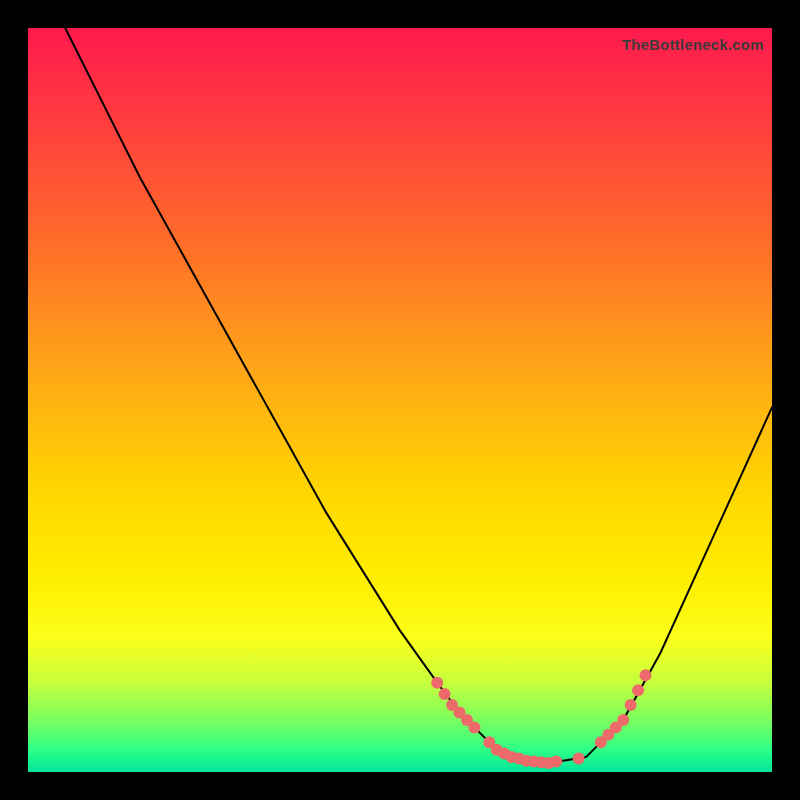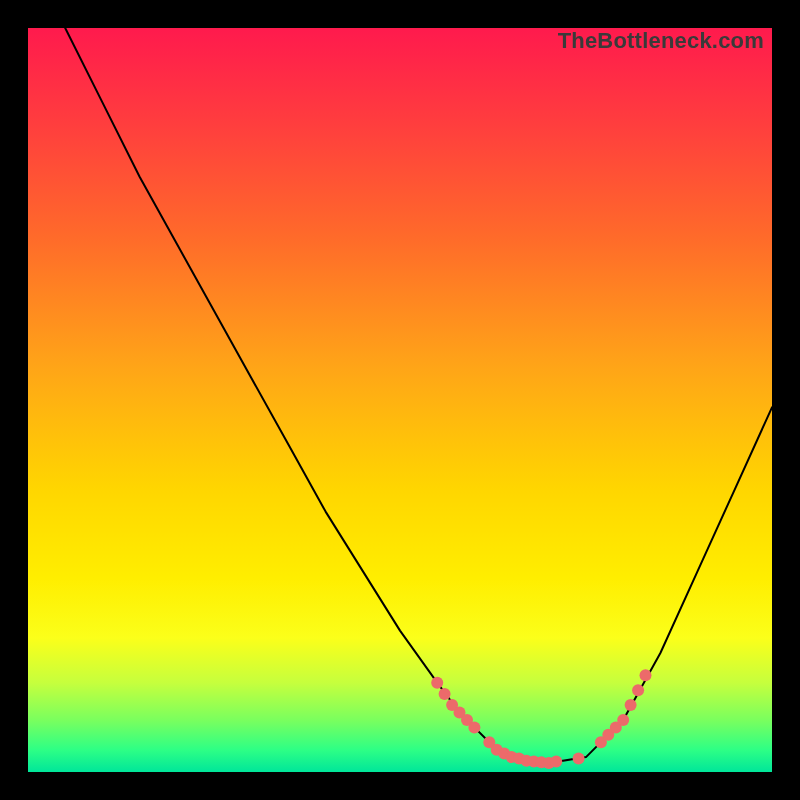--- a/index.html
+++ b/index.html
@@ -32,24 +32,24 @@
       #ffd600 62%,
       #ffee00 74%,
       #fbff1a 82%,
       #c6ff3d 88%,
       #7aff5e 93%,
       #2eff85 97%,
       #00e69a 100%);
   }
   .watermark {
     position: absolute;
-    top: 0;
+    top: 8px;
     right: 8px;
     font-family: Arial, Helvetica, sans-serif;
-    font-size: 22px;
+    font-size: 15px;
     font-weight: 600;
     color: #3a3a3a;
     letter-spacing: 0.2px;
     user-select: none;
   }
   svg.curve {
     position: absolute;
     left: 0;
     top: 0;
     width: 744px;

